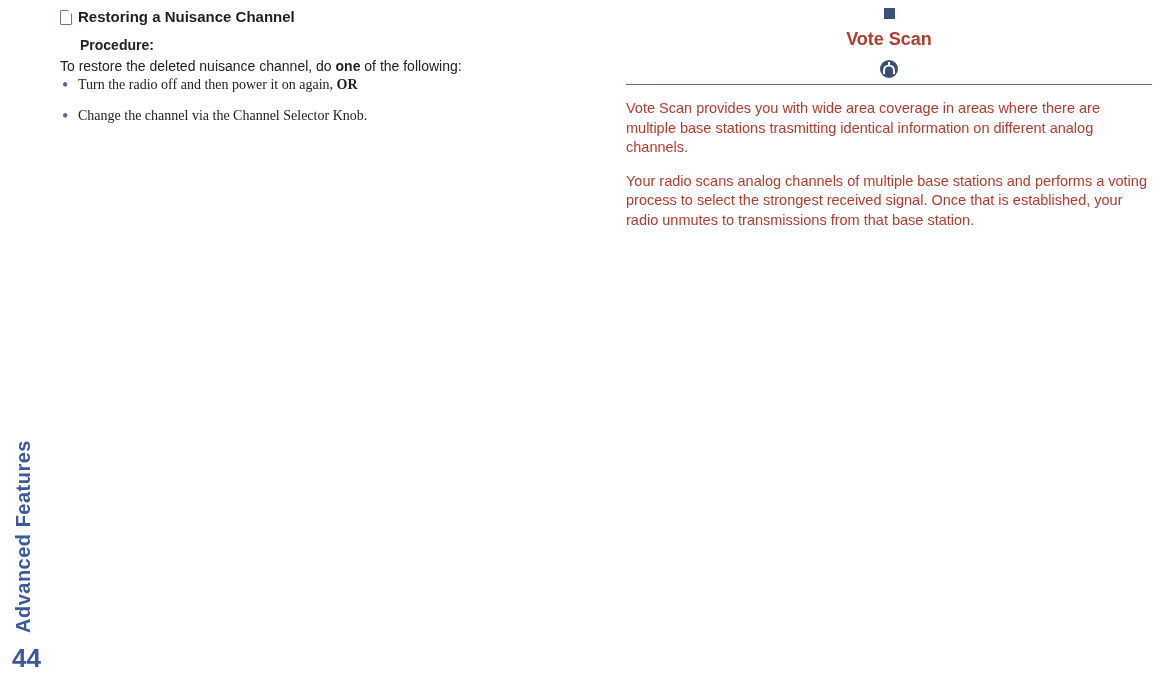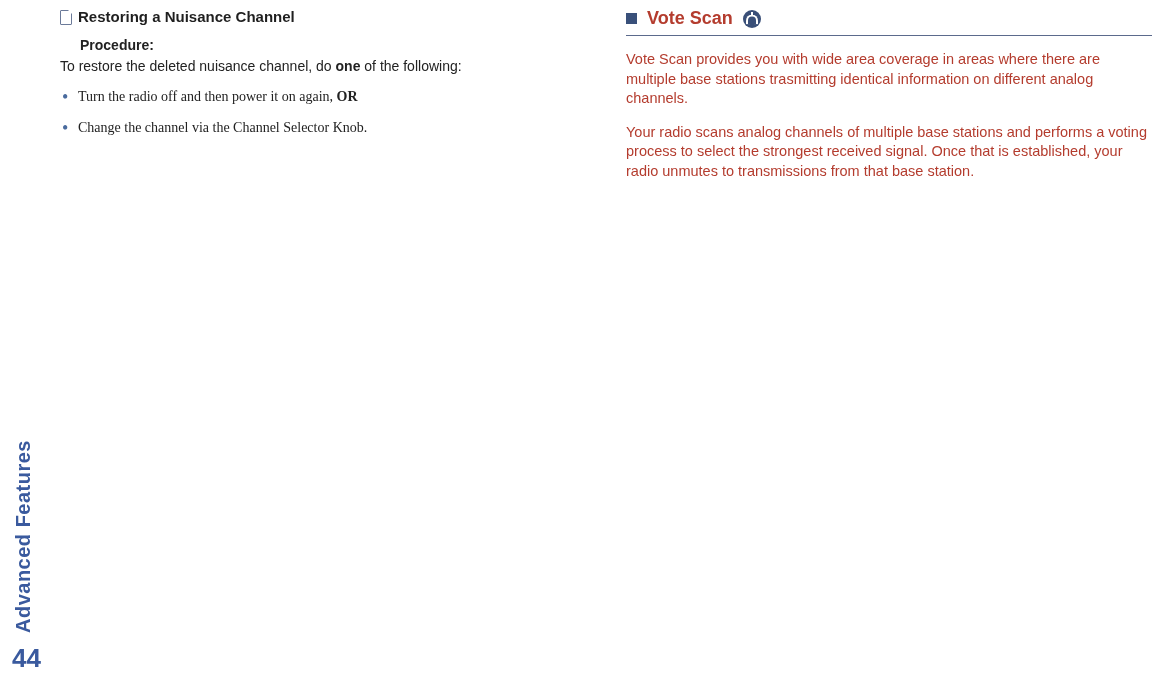--- a/index.html
+++ b/index.html
@@ -37,21 +37,21 @@
   }
   .doc-icon::after {
     content: '';
     position: absolute;
     top: -1px; right: -1px;
     width: 0; height: 0;
     border-left: 4px solid transparent;
     border-top: 4px solid #fff;
   }
   .proc-label { font-size: 14px; font-weight: bold; margin-bottom: 4px; margin-left: 20px; }
-  .proc-intro { font-size: 14px; line-height: 1.35; margin-bottom: 12px; }
+  .proc-intro { font-size: 14px; line-height: 1.35; }
   .bold { font-weight: bold; }
   ul.bullets { list-style: none; padding-left: 0; font-family: Liberation Serif, serif; }
   ul.bullets li {
     position: relative;
     padding-left: 18px;
     font-size: 14px;
     line-height: 1.35;
     margin-bottom: 12px;
   }
   ul.bullets li::before {
@@ -63,20 +63,21 @@
     font-size: 18px;
     line-height: 1;
   }
   .section-head {
     display: flex;
     align-items: center;
     gap: 10px;
     border-bottom: 1px solid #5b6a8c;
     padding-bottom: 6px;
     margin-bottom: 14px;
+    flex-direction: column;
   }
   .sq {
     width: 11px;
     height: 11px;
     background: #39507a;
     display: inline-block;
   }
   .section-title {
     font-size: 18px;
     font-weight: bold;

